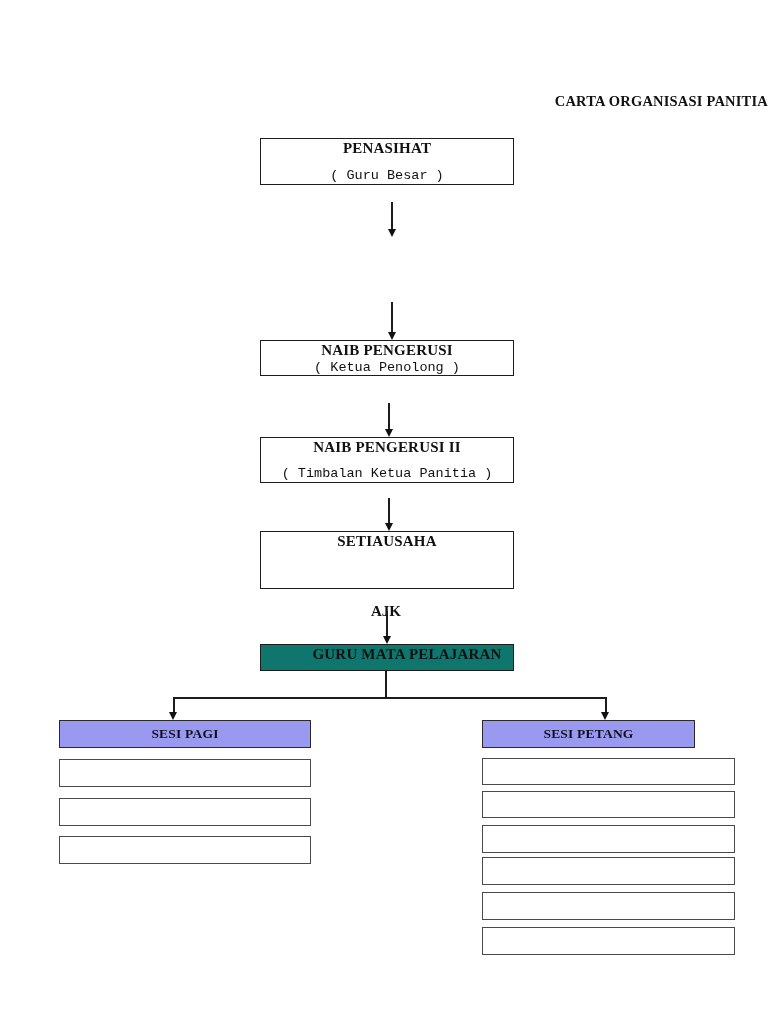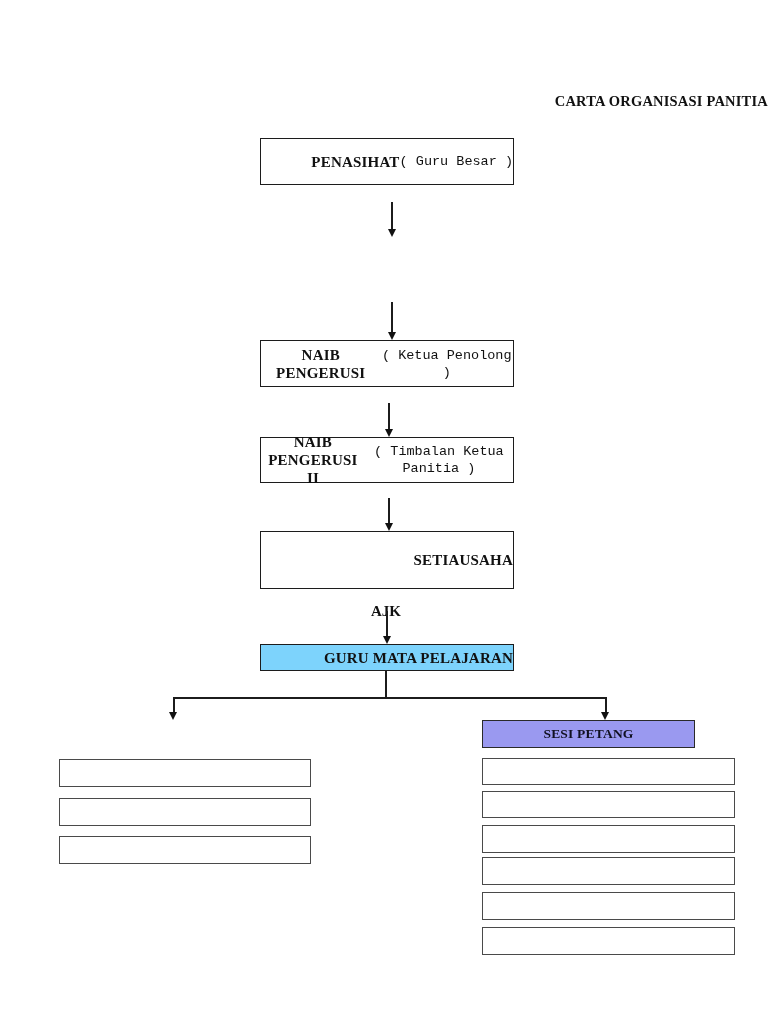--- a/index.html
+++ b/index.html
@@ -8,26 +8,26 @@
     font-family:"Liberation Serif","DejaVu Serif",serif; color:#111;
     overflow:hidden;
   }
   .doc-title {
     position:absolute; top:93px; left:0; width:768px; text-align:right;
     font-weight:bold; font-size:14.5px; letter-spacing:0.2px;
   }
   .node {
     position:absolute; left:260px; width:254px; box-sizing:border-box;
     border:1.5px solid #1c1c1c; background:#ffffff;
-    display:flex; align-items:center; justify-content:flex-end;
+    display:flex; flex-direction:column; align-items:center; justify-content:space-between;
     text-align:center;
   }
   .node-title { font-weight:bold; font-size:15px; line-height:18px; letter-spacing:0.2px; }
   .node-sub   { font-size:13.5px; line-height:17px;font-family:Liberation Mono, monospace; }
-  .gray-node  { background:#7dd3fc;padding-left:40px; }
+  .gray-node  { background:#0f766e;padding-left:40px; }
   .ajk-label {
     position:absolute; top:591px; left:346px; width:80px; text-align:center;
     font-weight:bold; font-size:15px;margin-top:12px;
   }
   .session-header {
     position:absolute; box-sizing:border-box; border:1.5px solid #2a2a2a;
     background:#9a99f0; display:flex; align-items:center; justify-content:center;
     font-weight:bold; font-size:13.5px; letter-spacing:0.2px; color:#101020;
   }
   .member-box {
@@ -48,21 +48,21 @@
 <div class="page">
 
   <div class="doc-title">CARTA ORGANISASI PANITIA</div>
 
   <div class="node" style="top:138px;height:47px">
     <div class="node-title">PENASIHAT</div>
     <div class="node-sub">( Guru Besar )</div>
   </div>
 
 
-  <div class="node" style="top:340px;height:47px">
+  <div class="node" style="top:340px;height:36px">
     <div class="node-title">NAIB PENGERUSI</div>
     <div class="node-sub">( Ketua Penolong )</div>
   </div>
 
   <div class="node" style="top:437px;height:46px">
     <div class="node-title">NAIB PENGERUSI II</div>
     <div class="node-sub">( Timbalan Ketua Panitia )</div>
   </div>
 
   <div class="node" style="top:531px;height:58px">
@@ -92,20 +92,23 @@
 
   <div class="vline" style="left:385px;top:671px;height:27px"></div>
   <div class="hline" style="left:173px;top:697px;width:433px"></div>
 
   <div class="vline" style="left:173px;top:697px;height:15px"></div>
   <div class="ah" style="left:169px;top:712px"></div>
 
   <div class="vline" style="left:605px;top:697px;height:15px"></div>
   <div class="ah" style="left:601px;top:712px"></div>
 
+  <div class="session-header" style="left:59px;top:720px;width:252px;height:28px">
+    <span>SESI PAGI</span>
+  </div>
 
   <div class="session-header" style="left:482px;top:720px;width:213px;height:28px">
     <span>SESI PETANG</span>
   </div>
 
   <div class="member-box" style="left:59px;top:759px;width:252px;height:28px"></div>
   <div class="member-box" style="left:59px;top:798px;width:252px;height:28px"></div>
   <div class="member-box" style="left:59px;top:836px;width:252px;height:28px"></div>
 
   <div class="member-box" style="left:482px;top:758px;width:253px;height:27px"></div>

